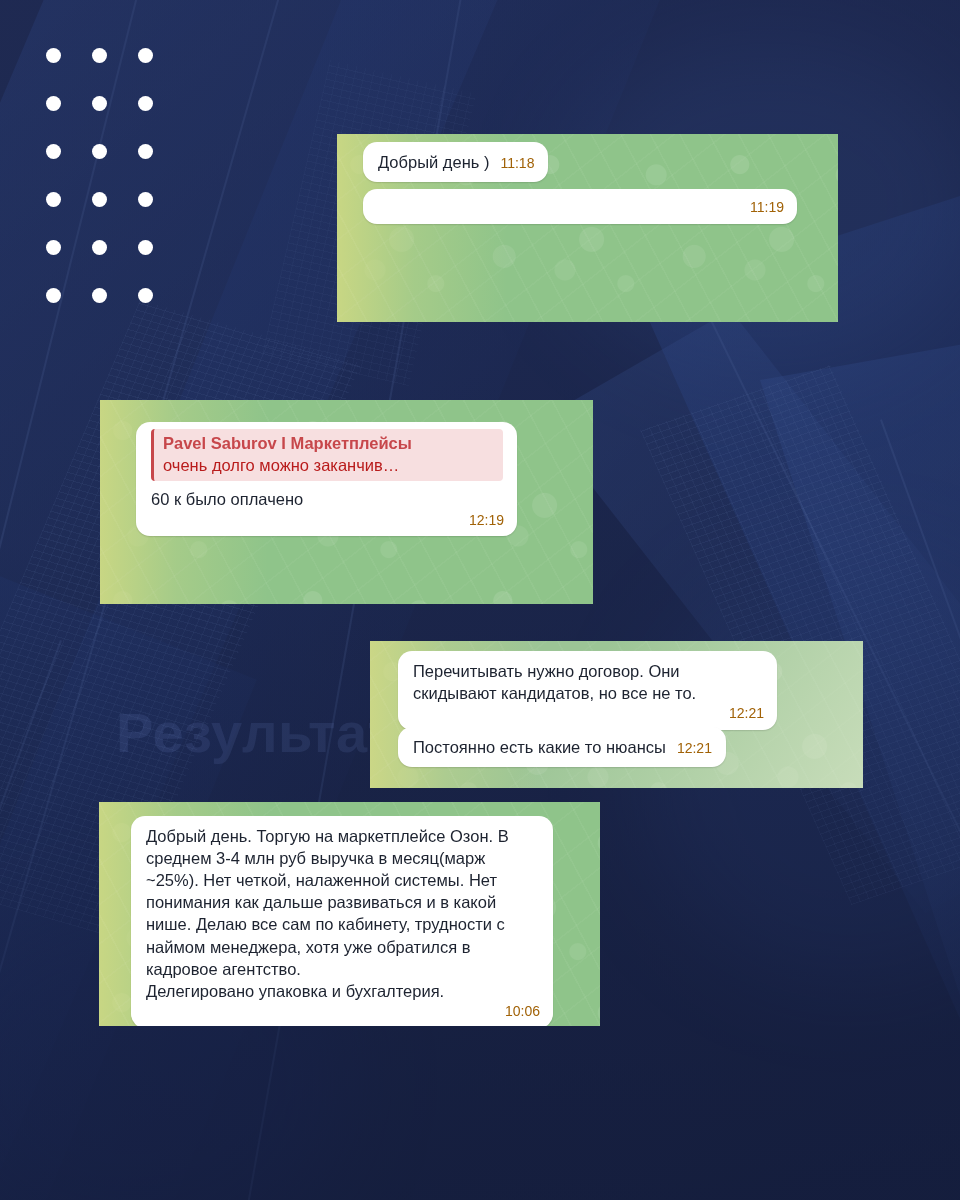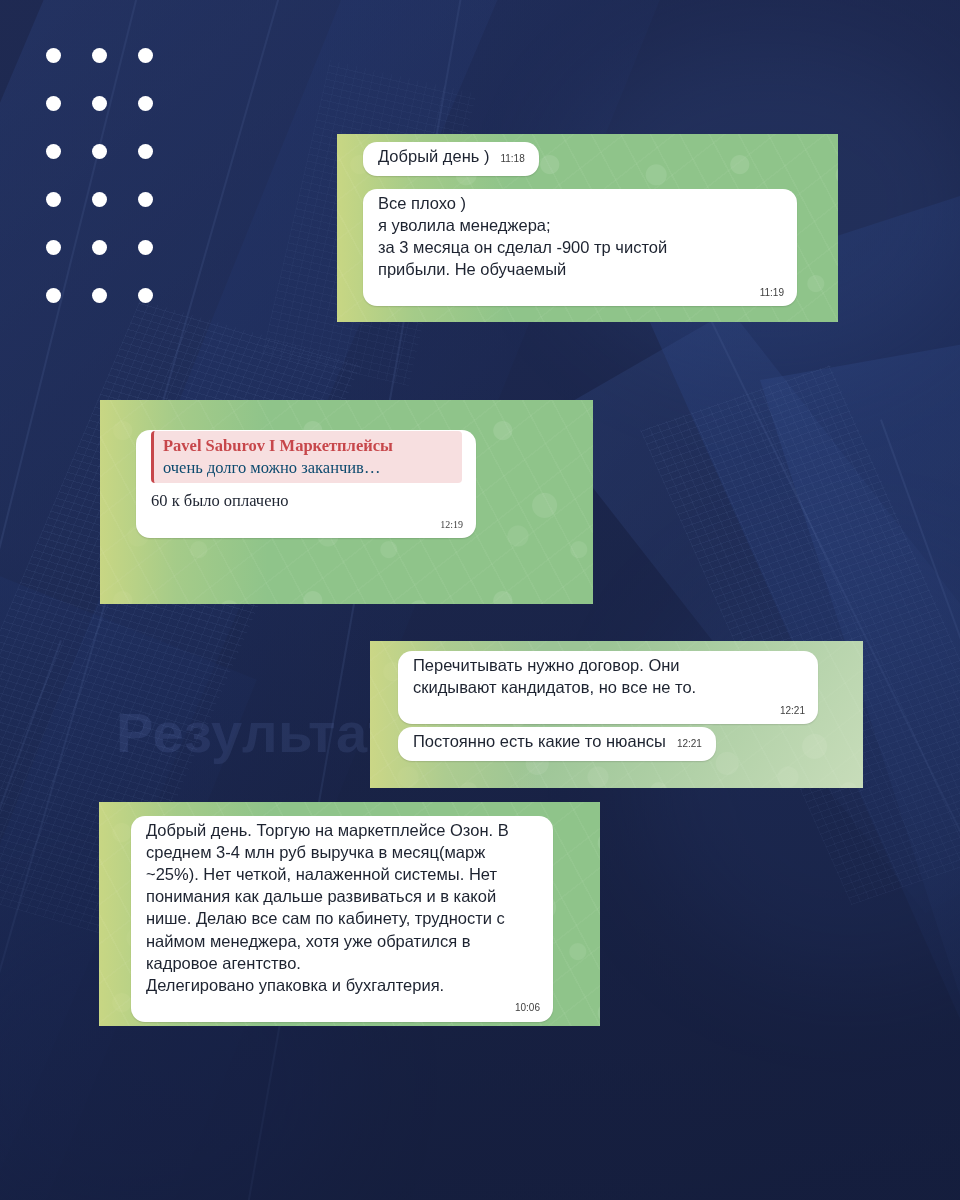--- a/index.html
+++ b/index.html
@@ -197,80 +197,80 @@
     z-index: 2;
     background: linear-gradient(125deg, rgba(255,255,255,0) 40%, rgba(235,240,215,0.55) 100%);
     pointer-events: none;
   }
 
   
   .bubble {
     position: absolute;
     background: #ffffff;
     border-radius: 14px;
-    padding: 3px 14px 9px 15px;
+    padding: 9px 14px 9px 15px;
     box-shadow: 0 1px 1.5px rgba(0,0,0,0.13);
     color: #1d2330;
     font-size: 16.5px;
     line-height: 1.34;
   }
   .bubble .txt { display: block; white-space: pre-line; }
 
   
   .bubble.inline-time { display: flex; align-items: baseline; gap: 11px; }
   .bubble.inline-time .time { position: static; }
 
   .time {
-    color: #404040;
-    font-size: 10px;
+    color: #a16207;
+    font-size: 14px;
     white-space: nowrap;
   }
   
   .time.corner {
     position: absolute;
     right: 13px;
     bottom: 7px;
   }
   
   .pad-time { padding-right: 62px; }
   .pad-bottom { padding-bottom: 26px; }
 
   
   #b1-1 { left: 26px;  top: 8px;  }
   #b1-2 { left: 26px;  top: 55px; width: 434px; }
 
   
-  #b2-1 { left: 36px;  top: 30px; width: 340px; font-family: Liberation Serif, serif; }
+  #b2-1 { left: 36px;  top: 22px; width: 381px; }
   #b2-2 { left: 36px;  top: 148px; }
 
   
   .quote {
     background: #f7dfe0;
     border-left: 3.5px solid #c7474b;
     border-radius: 4px;
     padding: 4px 8px 5px 9px;
     margin: -2px 0 7px 0;
   }
   .quote .qname {
     display: block;
     color: #c7474b;
     font-weight: 700;
     font-size: 16.5px;
     line-height: 1.28;
     margin-bottom: 1px;
   }
   .quote .qtext {
     display: block;
-    color: #0c4a6e;
+    color: #b91c1c;
     font-size: 16.5px;
     line-height: 1.28;
   }
 
   
-  #b3-1 { left: 28px; top: 10px; width: 420px; }
+  #b3-1 { left: 28px; top: 10px; width: 379px; }
   #b3-2 { left: 28px; top: 86px; }
 
   
   #b4-1 { left: 32px; top: 14px; width: 422px; }
 </style>
 </head>
 <body>
 
 <div class="bg-root">
   <div class="bld b1"></div>
@@ -324,23 +324,20 @@
 <div class="shot" id="shot-1">
   <div class="warm-edge"></div>
   <div class="inner">
 
     <div class="bubble inline-time" id="b1-1">
       <span class="txt">Добрый день )</span>
       <span class="time">11:18</span>
     </div>
 
     <div class="bubble pad-bottom" id="b1-2">
-      <span class="txt pad-time">Все плохо )
-я уволила менеджера;
-за 3 месяца он сделал -900 тр чистой прибыли. Не обучаемый</span>
       <span class="time corner">11:19</span>
     </div>
 
   </div>
 </div>
 
 <div class="shot" id="shot-2">
   <div class="warm-edge"></div>
   <div class="inner">
 

